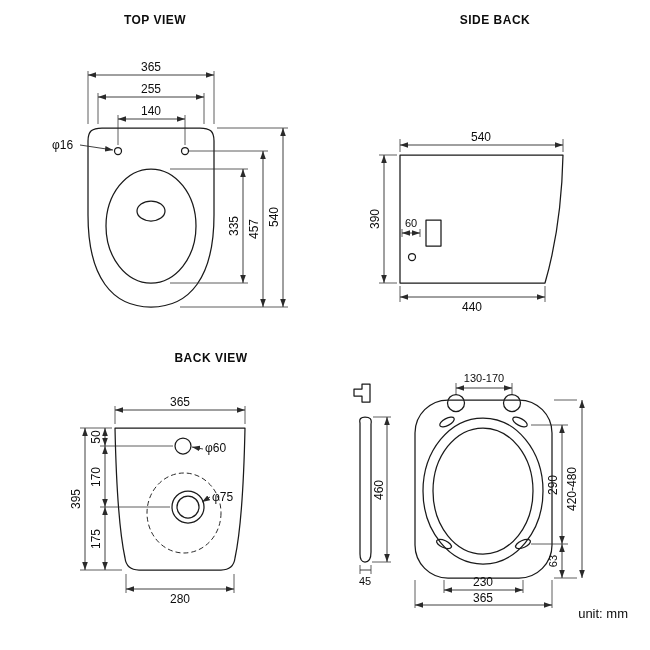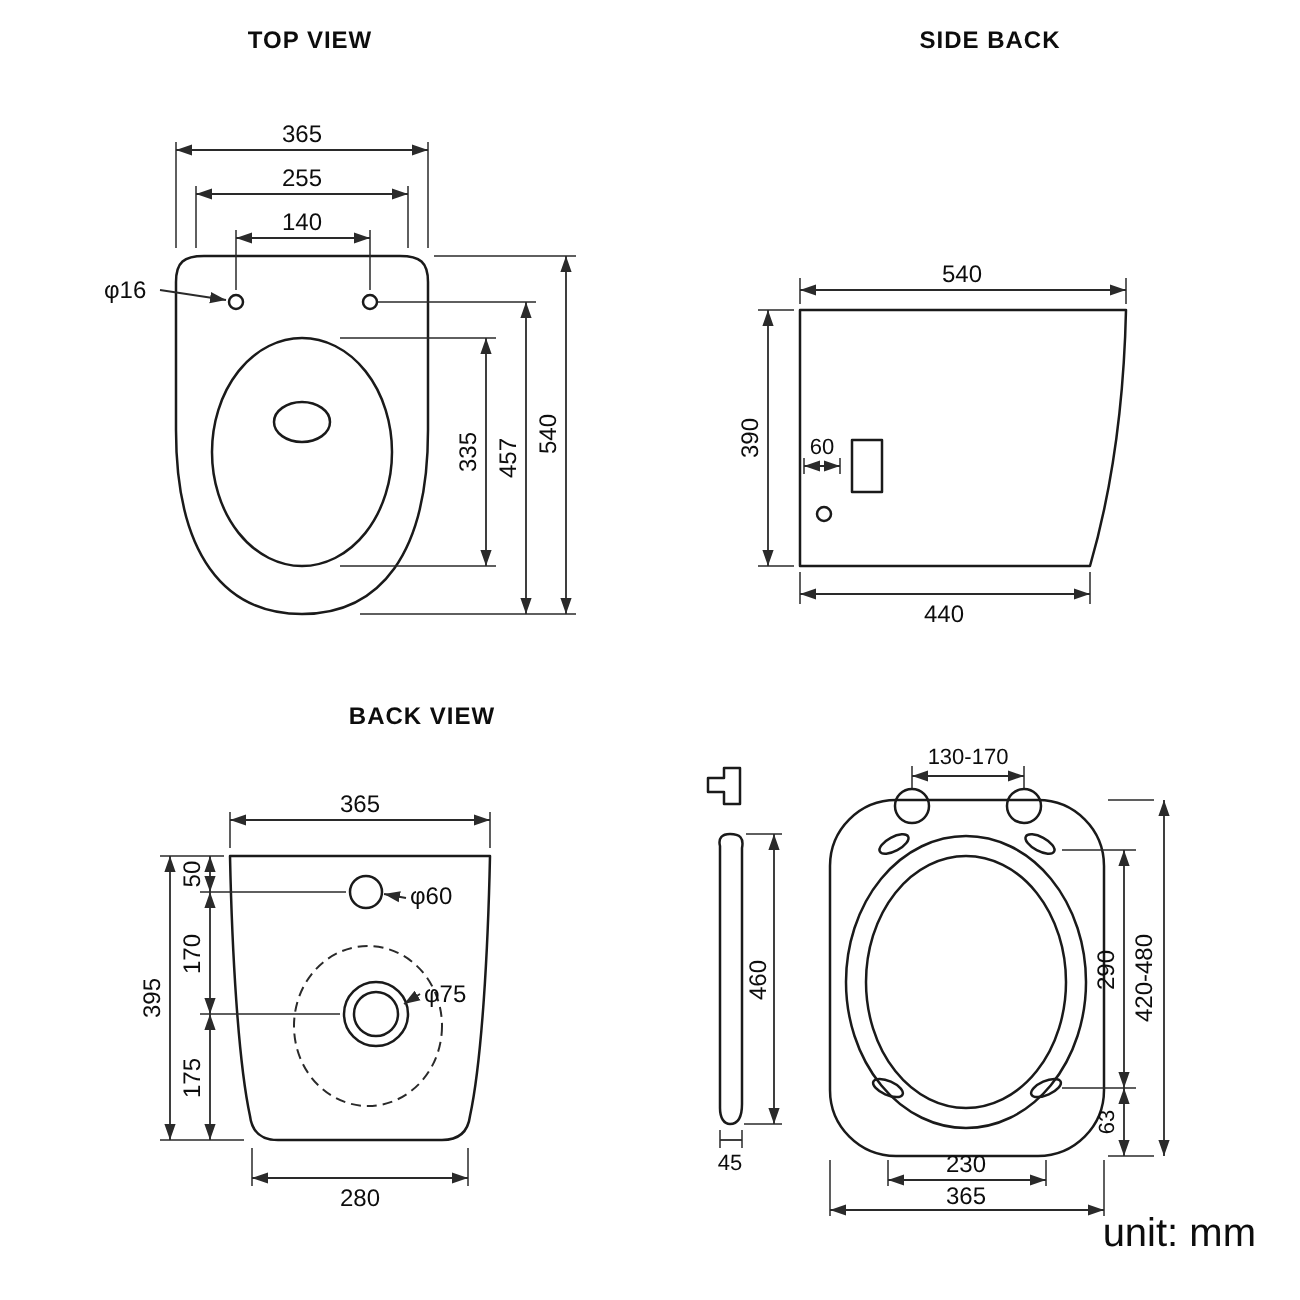--- a/index.html
+++ b/index.html
@@ -4,21 +4,21 @@
 <style>
   html,body{margin:0;padding:0;}
   body{
     width:650px;height:650px;position:relative;background:#ffffff;
     font-family:"Liberation Sans", sans-serif;color:#111;overflow:hidden;
   }
   .title{
     position:absolute;font-weight:bold;font-size:12px;letter-spacing:.5px;
     width:200px;text-align:center;color:#0d0d0d;
   }
-  .unit{position:absolute;right:22px;top:606px;font-size:20px;color:#0d0d0d;}
+  .unit{position:absolute;right:22px;top:606px;font-size:13px;color:#0d0d0d;}
   svg{position:absolute;overflow:visible;}
   .ol{fill:none;stroke:#1a1a1a;stroke-width:1.25;stroke-linejoin:round;stroke-linecap:round;}
   .dl{fill:none;stroke:#2a2a2a;stroke-width:0.9;}
   .xl{fill:none;stroke:#2a2a2a;stroke-width:0.75;}
   .dsh{fill:none;stroke:#2a2a2a;stroke-width:1;stroke-dasharray:5 3;}
   text.dim{font-size:12px;fill:#0d0d0d;font-family:"Liberation Sans",sans-serif;}
   text.dim-sm{font-size:11px;fill:#0d0d0d;font-family:"Liberation Sans",sans-serif;}
 </style>
 </head>
 <body>

